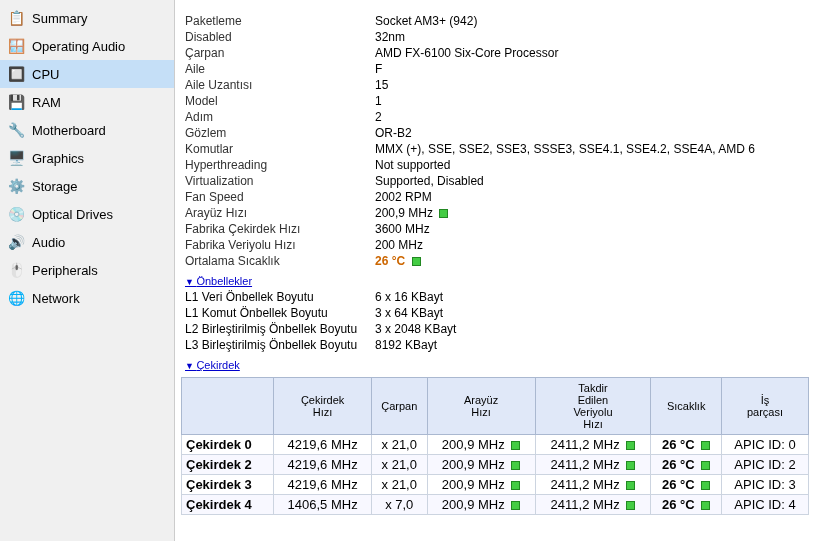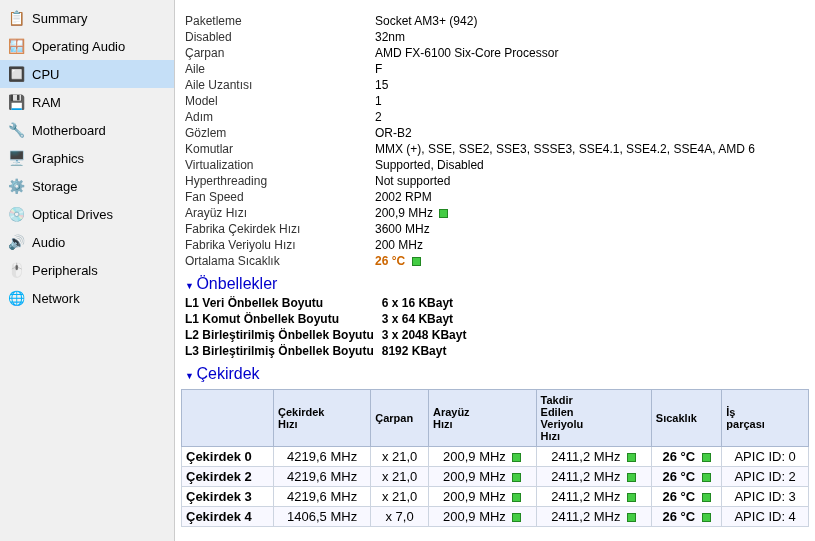--- a/index.html
+++ b/index.html
@@ -79,51 +79,51 @@
       color: #333;
       white-space: nowrap;
     }
     .info-table td:last-child {
       color: #000;
       margin-top: 40px;
     }
 
     .tree-item {
       color: #0000cc;
-      font-size: 16px;
+      font-size: 11px;
       padding: 2px 4px;
       cursor: pointer;
+      text-decoration: underline;
     }
     .tree-item::before {
       content: '▼ ';
       font-size: 9px;
     }
     .tree-sub {
       padding-left: 20px;
-      font-weight: bold;
     }
     .tree-sub td:first-child {
       color: #000;
     }
 
     
     .core-section {
       margin-top: 4px;
     }
     .core-table {
       width: 100%;
       border-collapse: collapse;
       font-size: 11px;
     }
     .core-table th {
       background: #e0e8f8;
       border: 1px solid #aab8d0;
       padding: 4px 4px;
-      text-align: left;
-      font-weight: bold;
+      text-align: center;
+      font-weight: normal;
       color: #000;
       font-size: 11px;
     }
     .core-table td {
       border: 1px solid #ccd4e0;
       padding: 2px 4px;
       text-align: center;
       color: #000;
       font-size: 13px;
     }
@@ -245,26 +245,26 @@
       </tr>
       <tr>
         <td>Gözlem</td>
         <td>OR-B2</td>
       </tr>
       <tr>
         <td>Komutlar</td>
         <td>MMX (+), SSE, SSE2, SSE3, SSSE3, SSE4.1, SSE4.2, SSE4A, AMD 6</td>
       </tr>
       <tr>
+        <td>Hyperthreading</td>
+        <td>Not supported</td>
+      </tr>
+      <tr>
         <td>Virtualization</td>
         <td>Supported, Disabled</td>
-      </tr>
-      <tr>
-        <td>Hyperthreading</td>
-        <td>Not supported</td>
       </tr>
       <tr>
         <td>Fan Speed</td>
         <td>2002 RPM</td>
       </tr>
       <tr>
         <td>Arayüz Hızı</td>
         <td>200,9 MHz <span class="green-dot"></span></td>
       </tr>
       <tr>

